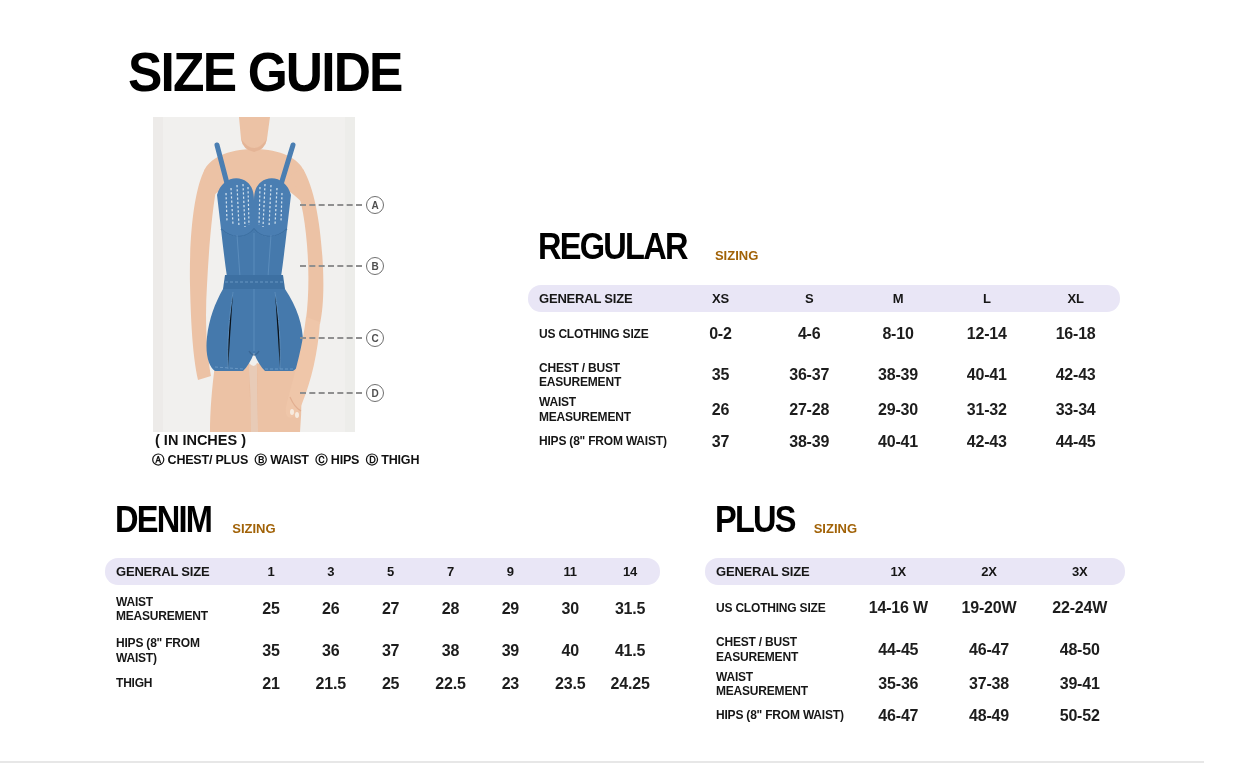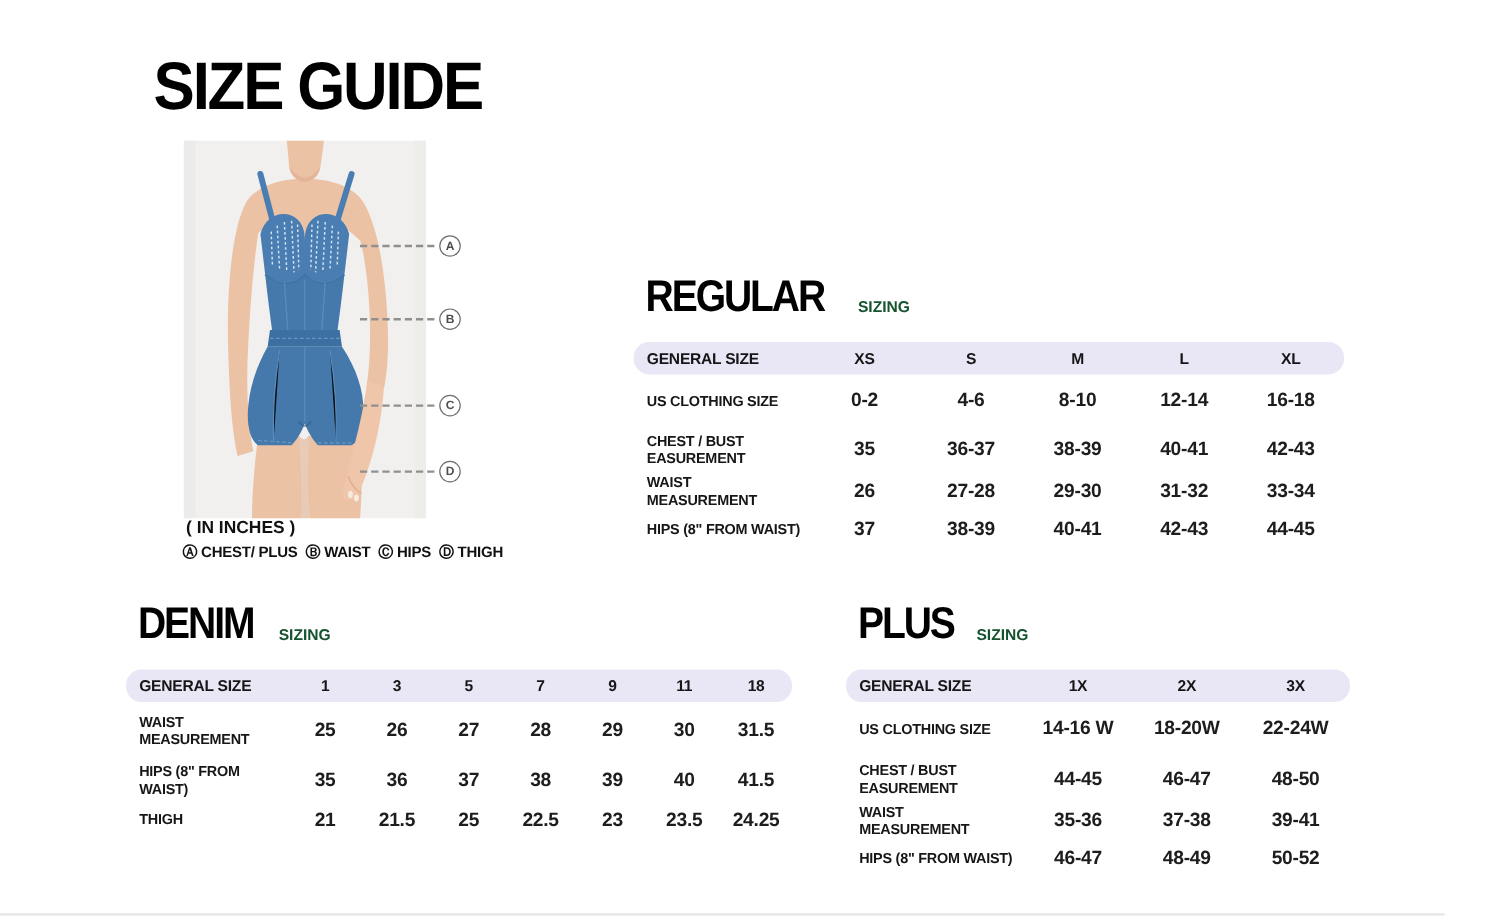--- a/index.html
+++ b/index.html
@@ -27,21 +27,21 @@
   
   .units-note{position:absolute;left:155px;top:432px;font-size:14.5px;font-weight:700;color:#111;white-space:pre;}
   .legend{position:absolute;left:152px;top:452px;font-size:12.5px;font-weight:700;color:#111;white-space:pre;letter-spacing:-0.2px;}
   
   .table-section{position:absolute;}
   #sec-regular{left:528px;top:202px;width:592px;margin-top:23px;}
   #sec-denim{left:105px;top:498px;width:555px;}
   #sec-plus{left:705px;top:498px;width:420px;}
   .section-head{display:flex;align-items:flex-end;height:40px;padding-left:10px;}
   .section-title{font-size:37px;font-weight:700;letter-spacing:-2px;line-height:1;color:#000;transform:scaleX(.88);transform-origin:left bottom;white-space:nowrap;}
-  .section-sub{font-size:13px;font-weight:700;letter-spacing:0;color:#14532d;margin-left:8px;margin-bottom:2px;}
+  .section-sub{font-size:13px;font-weight:700;letter-spacing:0;color:#a16207;margin-left:8px;margin-bottom:2px;}
   .size-table{margin-top:20px;width:100%;}
   .trow{display:grid;align-items:center;}
   #sec-regular .trow{grid-template-columns:148px repeat(5,1fr);}
   #sec-denim  .trow{grid-template-columns:136px repeat(7,1fr);}
   #sec-plus   .trow{grid-template-columns:148px repeat(3,1fr);}
   .thead{height:27px;background:#e9e6f6;border-radius:13px;}
   .thead .tcell{font-size:13px;font-weight:700;color:#161616;}
   .tcell{text-align:center;letter-spacing:-0.2px;}
   .tlabel{text-align:left;padding-left:11px;padding-right:6px;font-size:12px;font-weight:700;line-height:1.18;color:#161616;}
   .tval{font-size:16px;font-weight:700;color:#1d1d1d;}
@@ -204,21 +204,21 @@
     </div>
     <div class="size-table">
         <div class="trow thead">
           <div class="tcell tlabel">GENERAL SIZE</div>
           <div class="tcell">1</div>
           <div class="tcell">3</div>
           <div class="tcell">5</div>
           <div class="tcell">7</div>
           <div class="tcell">9</div>
           <div class="tcell">11</div>
-          <div class="tcell">18</div>
+          <div class="tcell">14</div>
         </div>
         <div class="trow">
           <div class="tcell tlabel">WAIST MEASUREMENT</div>
           <div class="tcell tval">25</div>
           <div class="tcell tval">26</div>
           <div class="tcell tval">27</div>
           <div class="tcell tval">28</div>
           <div class="tcell tval">29</div>
           <div class="tcell tval">30</div>
           <div class="tcell tval">31.5</div>
@@ -254,21 +254,21 @@
     <div class="size-table">
         <div class="trow thead">
           <div class="tcell tlabel">GENERAL SIZE</div>
           <div class="tcell">1X</div>
           <div class="tcell">2X</div>
           <div class="tcell">3X</div>
         </div>
         <div class="trow">
           <div class="tcell tlabel">US CLOTHING SIZE</div>
           <div class="tcell tval">14-16 W</div>
-          <div class="tcell tval">18-20W</div>
+          <div class="tcell tval">19-20W</div>
           <div class="tcell tval">22-24W</div>
         </div>
         <div class="trow">
           <div class="tcell tlabel">CHEST / BUST EASUREMENT</div>
           <div class="tcell tval">44-45</div>
           <div class="tcell tval">46-47</div>
           <div class="tcell tval">48-50</div>
         </div>
         <div class="trow">
           <div class="tcell tlabel">WAIST MEASUREMENT</div>

